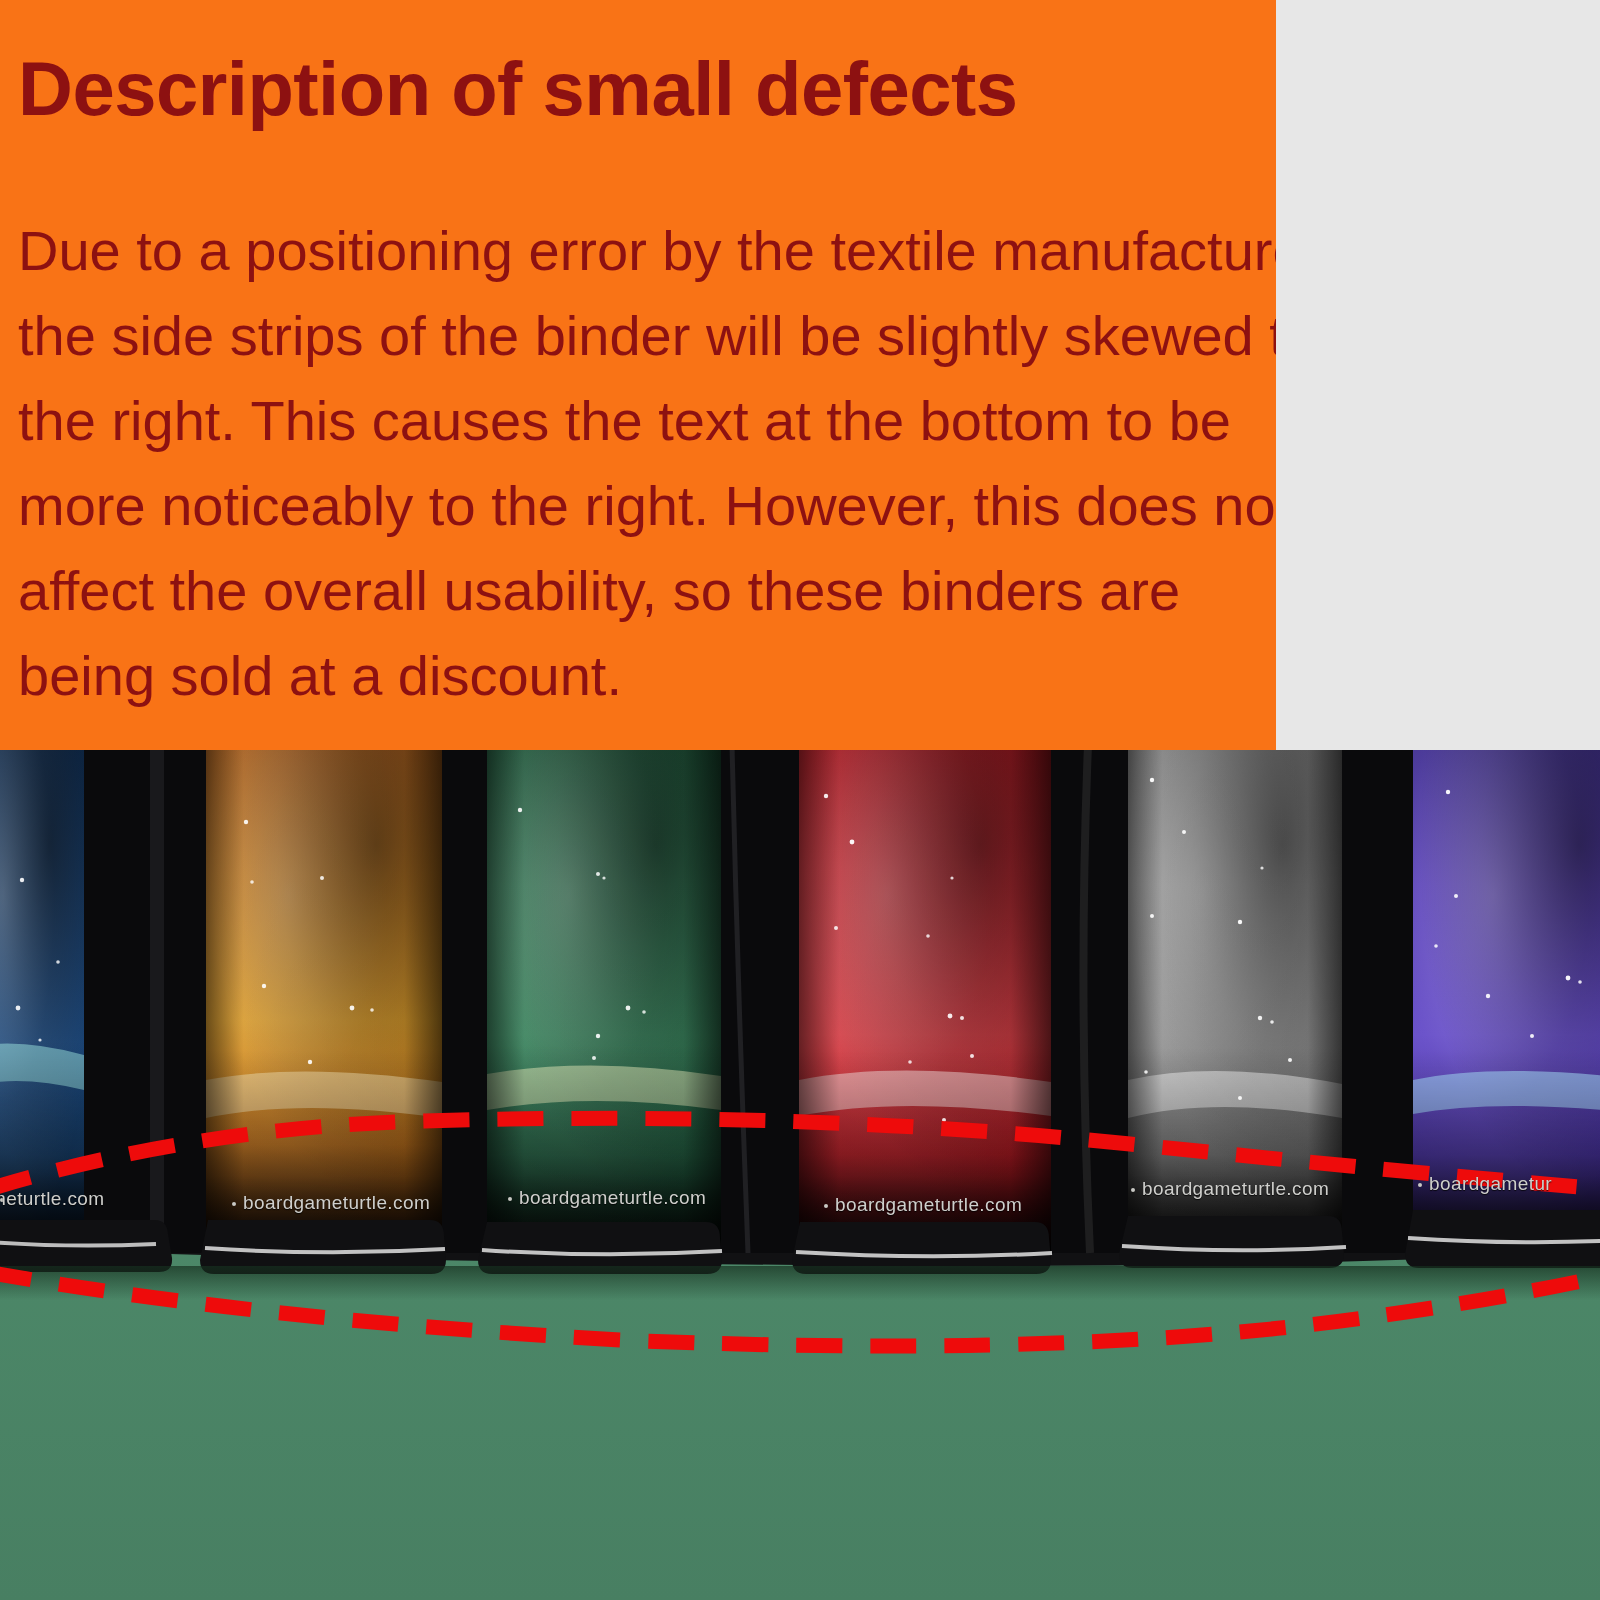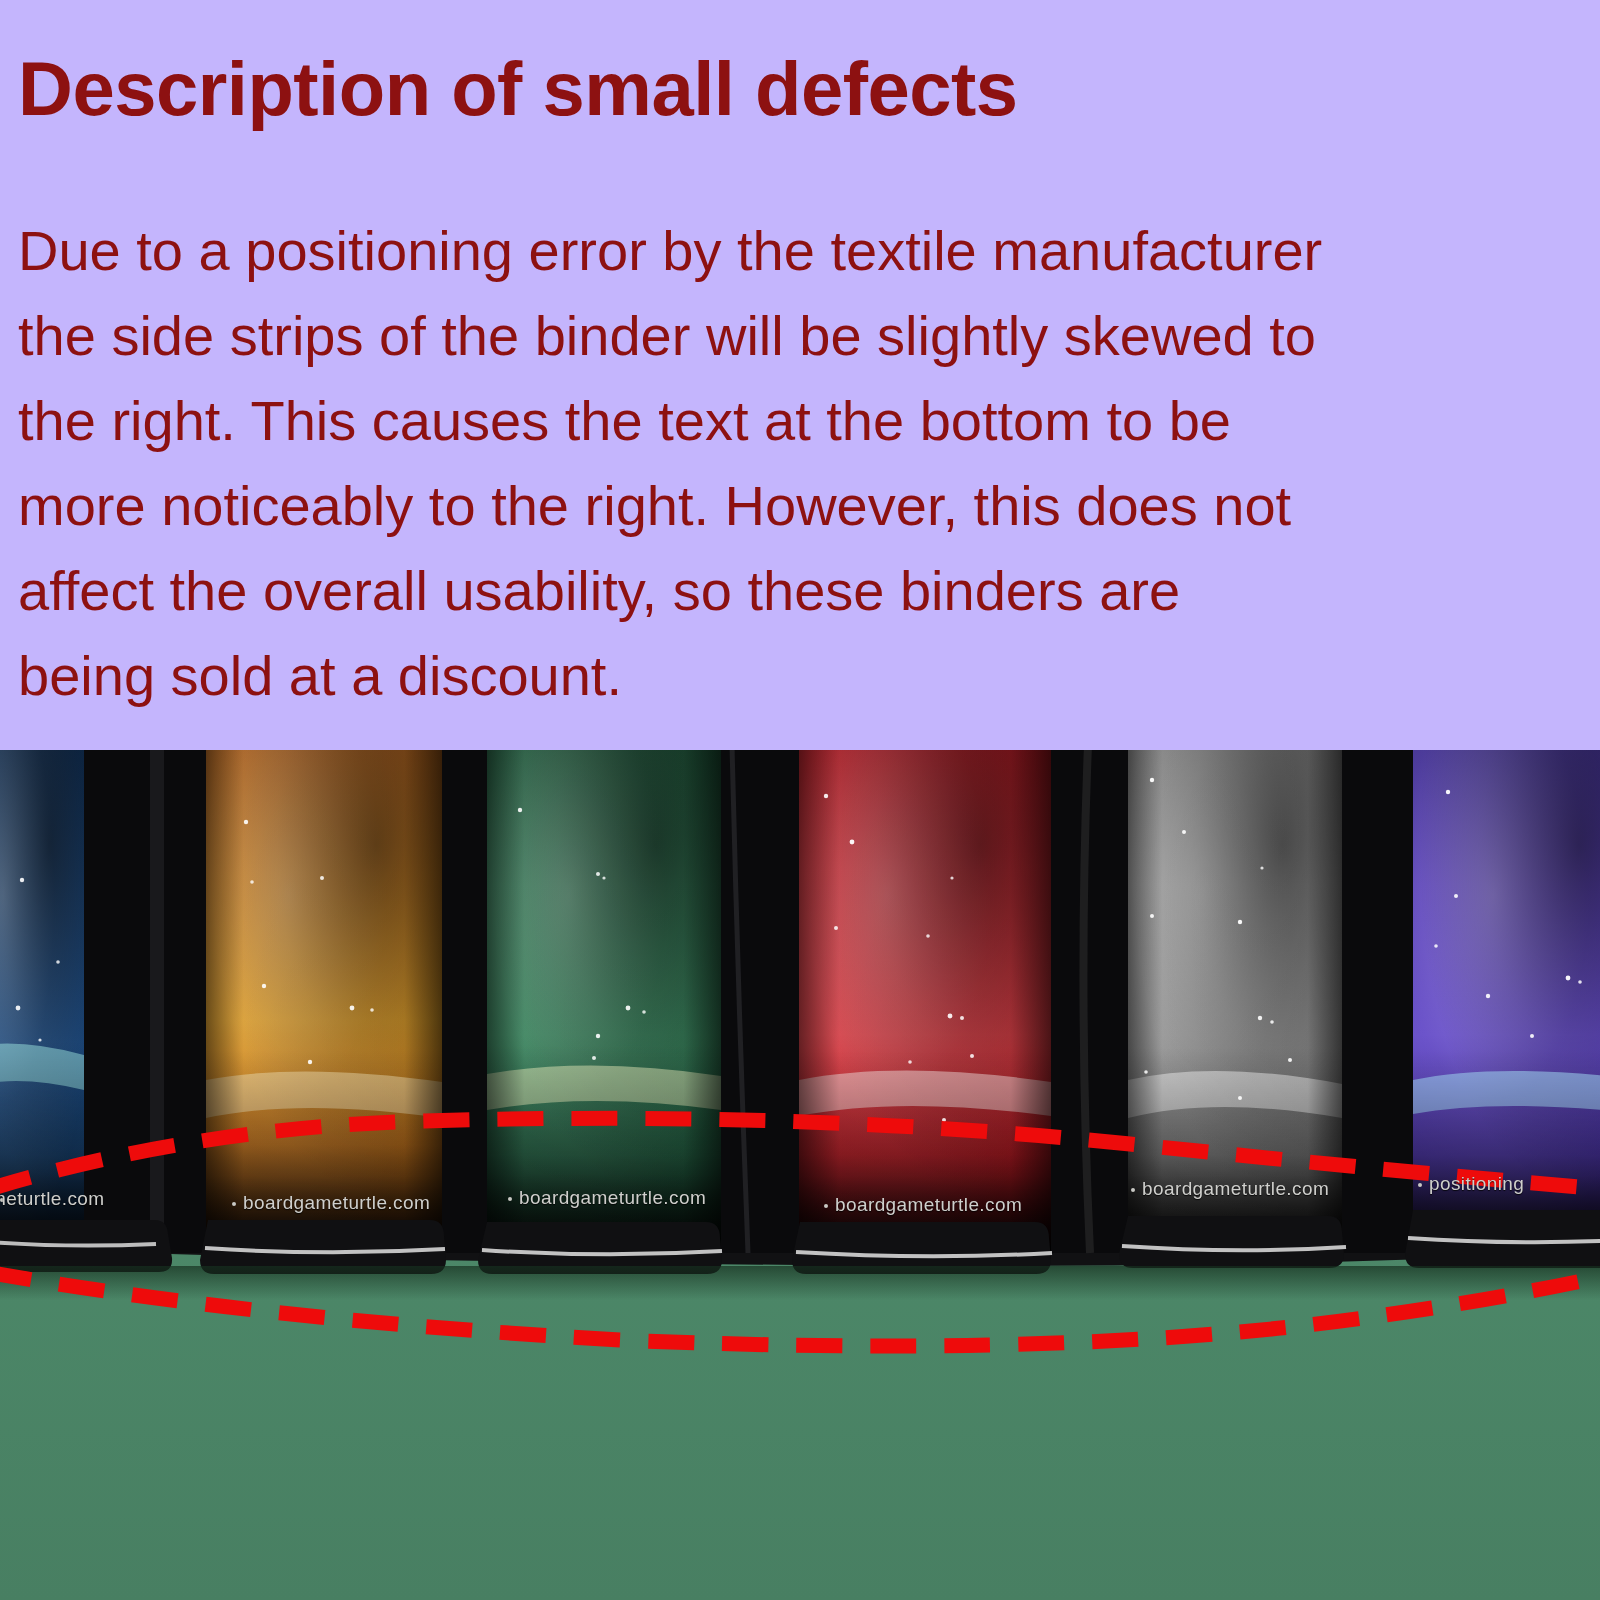--- a/index.html
+++ b/index.html
@@ -19,23 +19,23 @@
     width: 1600px;
     height: 1600px;
     overflow: hidden;
     background: #e7e7e7;
   }
 
   
   #text-panel {
     position: absolute;
     left: 0; top: 0;
-    width: 1600px;
+    width: 1276px;
     height: 750px;
-    background: #c4b5fd;
+    background: #f97316;
     box-sizing: border-box;
     padding: 0 8px;
     overflow: hidden;
   }
 
   #page-title {
     position: absolute;
     left: 18px;
     top: 46px;
     margin: 0;
@@ -384,16 +384,16 @@
     <span class="spine-dot" style="left:508px; top:447px;"></span>
     <span class="spine-url" style="left:519px; top:437px;">boardgameturtle.com</span>
 
     <span class="spine-dot" style="left:824px; top:454px;"></span>
     <span class="spine-url" style="left:835px; top:444px;">boardgameturtle.com</span>
 
     <span class="spine-dot" style="left:1131px; top:438px;"></span>
     <span class="spine-url" style="left:1142px; top:428px;">boardgameturtle.com</span>
 
     <span class="spine-dot" style="left:1418px; top:433px;"></span>
-    <span class="spine-url" style="left:1429px; top:423px;">positioning</span>
+    <span class="spine-url" style="left:1429px; top:423px;">boardgametur</span>
 
   </section>
 </div>
 
 </body></html>

